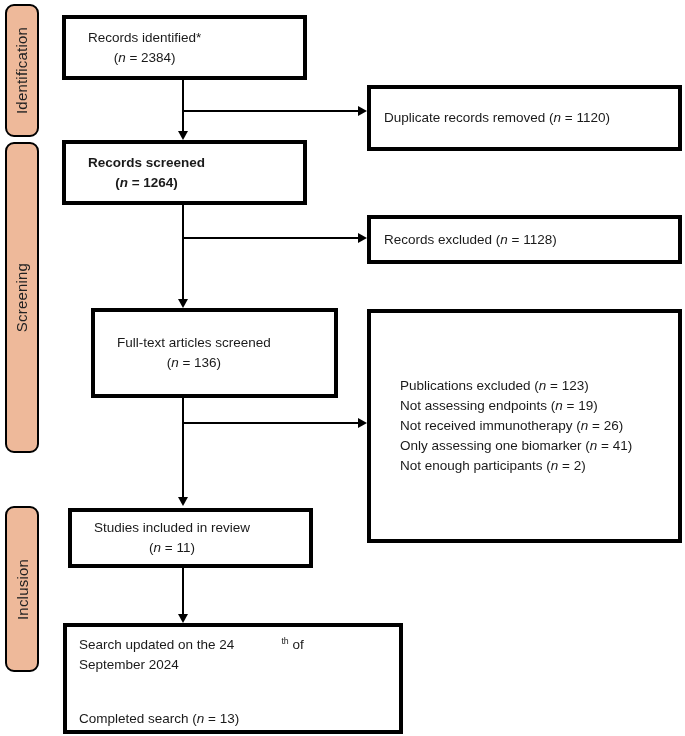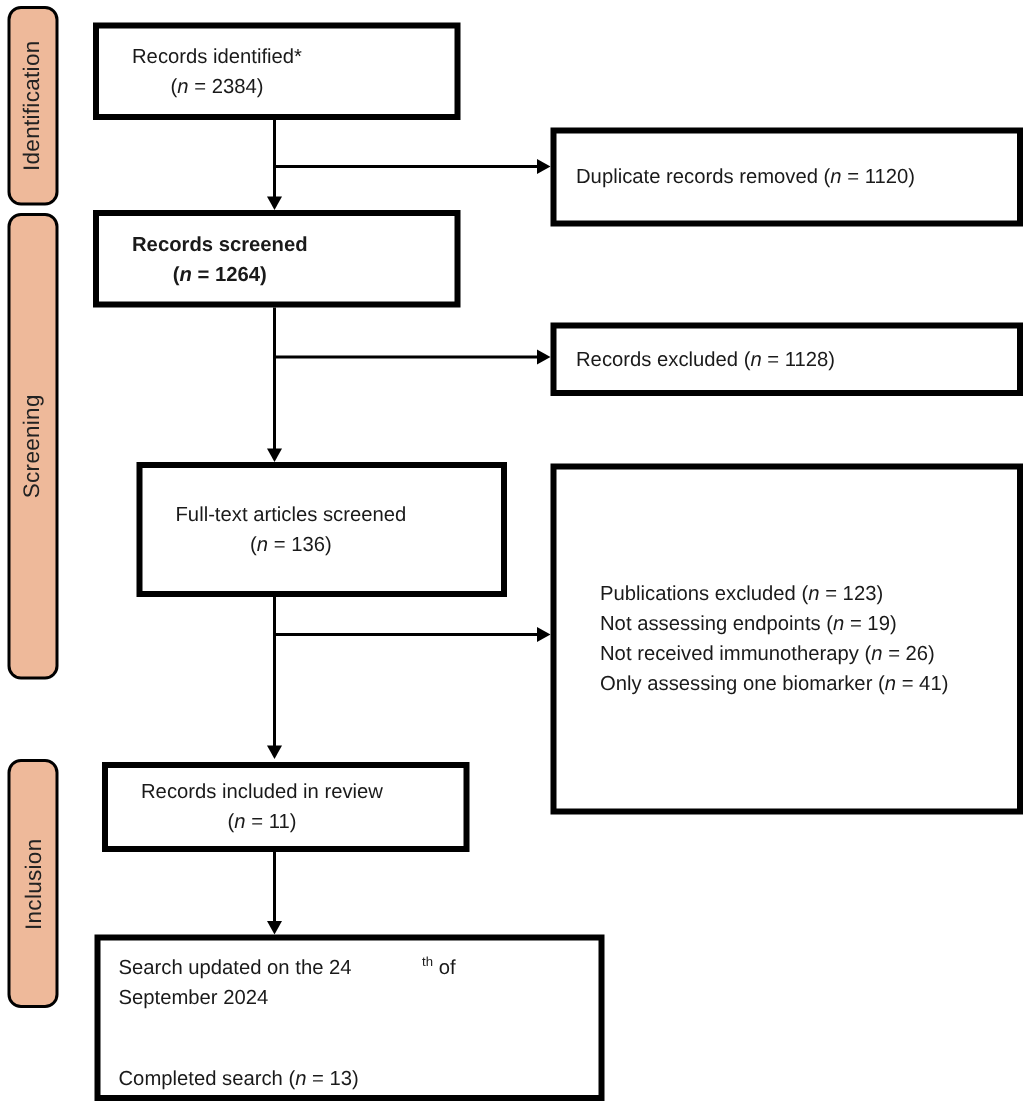--- a/index.html
+++ b/index.html
@@ -84,21 +84,21 @@
 
   <div class="fbox center-box box-fulltext-screened">
     <div class="tblock">
       <div>Full-text articles screened</div>
       <div>(<i>n</i> = 136)</div>
     </div>
   </div>
 
   <div class="fbox center-box box-studies-included">
     <div class="tblock">
-      <div>Records included in review</div>
+      <div>Studies included in review</div>
       <div>(<i>n</i> = 11)</div>
     </div>
   </div>
 
   <div class="fbox box-search-updated">
     <div>Search updated on the 24<sup>th</sup> of</div>
     <div>September 2024</div>
     <div class="line3">Completed search  (<i>n</i> = 13)</div>
   </div>
 
@@ -109,20 +109,21 @@
   <div class="fbox vcenter box-records-excluded">
     <div>Records excluded (<i>n</i> = 1128)</div>
   </div>
 
   <div class="fbox vcenter box-publications-excluded">
     <div class="excl-lines">
       <div>Publications excluded (<i>n</i> = 123)</div>
       <div>Not assessing endpoints (<i>n</i> = 19)</div>
       <div>Not received immunotherapy (<i>n</i> = 26)</div>
       <div>Only assessing one biomarker (<i>n</i> = 41)</div>
+      <div>Not enough participants (<i>n</i> = 2)</div>
     </div>
   </div>
 
   <div class="vline" style="left:182px;top:80px;height:53px;"></div>
   <div class="arr-down" style="left:178px;top:131px;"></div>
 
   <div class="hline" style="left:183px;top:110px;width:176px;"></div>
   <div class="arr-right" style="left:358px;top:106px;"></div>
 
   <div class="vline" style="left:182px;top:205px;height:95px;"></div>

